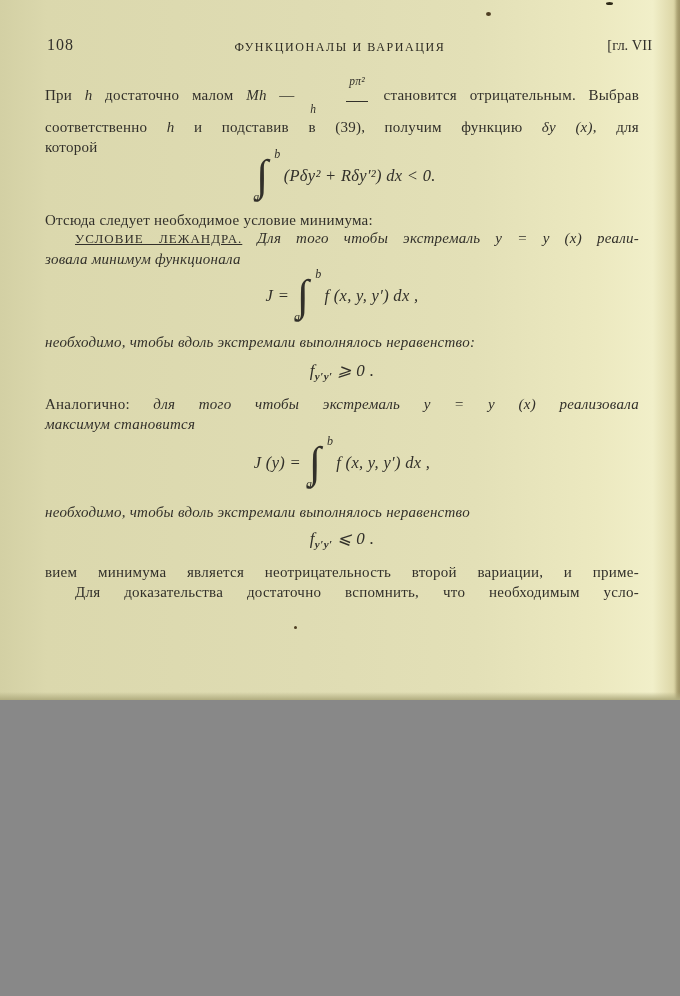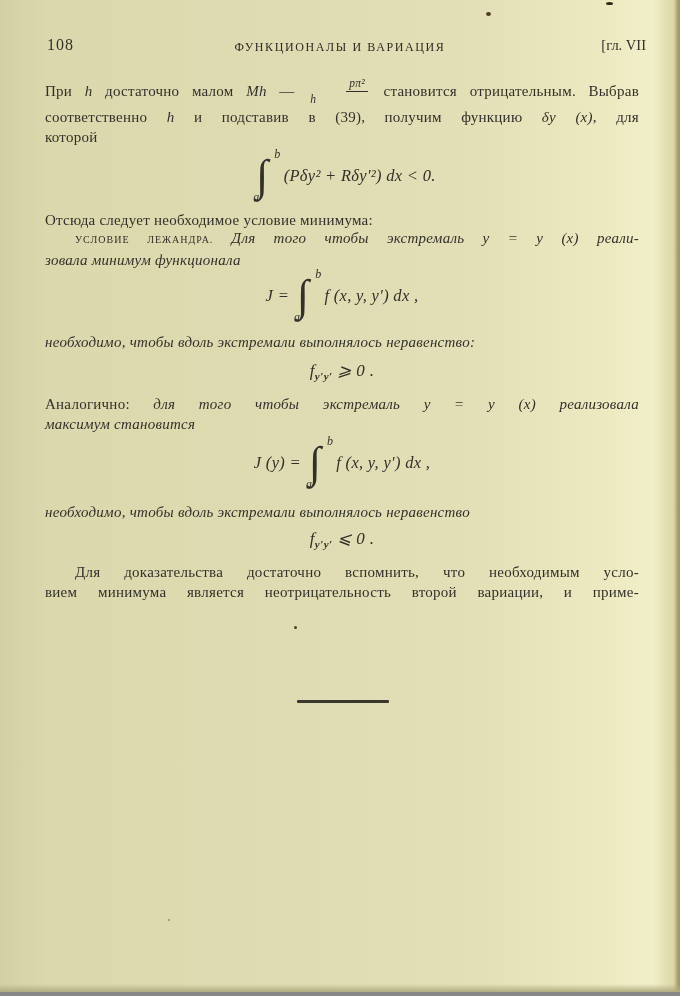--- a/index.html
+++ b/index.html
@@ -1,45 +1,45 @@
 <!DOCTYPE html>
 <html><head>
 <meta charset="utf-8">
 <style>
   html,body{margin:0;padding:0;background:#888;}
   .page{
-    position:relative;width:680px;height:992px;overflow:hidden;
+    position:relative;width:680px;height:700px;overflow:hidden;
     background:linear-gradient(90deg,#d3d0a4 0%,#dbd8ad 7%,#dfdcb3 45%,#e3e0b7 70%,#ece9c0 88%,#f1efc9 96%,#ddd7a8 99%,#a89e6e 100%);
     font-family:"Liberation Serif","DejaVu Serif",serif;
     color:#32302a;
   }
   .edge-bottom{position:absolute;left:0;right:0;bottom:0;height:8px;
     background:linear-gradient(180deg,rgba(150,145,95,0),#b1ad80);}
   .edge-right{position:absolute;top:0;bottom:0;right:0;width:5px;
     background:linear-gradient(90deg,rgba(140,130,80,0),#9e9466);}
   .speck{position:absolute;background:#4e3e22;border-radius:50%;}
 
   .hdr-num{position:absolute;left:47px;top:36px;font-size:16px;letter-spacing:1px;}
   .hdr-title{position:absolute;left:0;width:100%;top:40px;text-align:center;
     font-size:12px;font-weight:normal;letter-spacing:1.6px;color:#2d2b23;}
-  .hdr-chap{position:absolute;right:34px;top:37px;font-size:14.5px;}
+  .hdr-chap{position:absolute;right:28px;top:37px;font-size:14.5px;}
 
   .content{position:absolute;left:45px;top:0;width:594px;}
   .block{position:absolute;left:0;width:100%;font-size:15px;line-height:20px;letter-spacing:.25px;}
   .jl{text-align:justify;text-align-last:justify;}
   .ll{text-align:center;text-align-last:left;}
   .it{font-style:italic;}
   .ind30{text-indent:30px;}
-  .lead-caps{letter-spacing:1px;font-size:10px;}
+  .lead-caps{letter-spacing:1px;font-size:13px;text-decoration:underline;}
   .fracline{line-height:30px;}
 
   .frac{display:inline-flex;flex-direction:column;vertical-align:middle;
     text-align:center;font-style:italic;font-size:11.5px;line-height:1.15;
     margin:0 3px;position:relative;top:-1px;}
-  .frac .num{border-bottom:1px solid #32302a;padding:0 3px 1px 3px;margin-left:36px;}
+  .frac .num{border-bottom:1px solid #32302a;padding:0 3px 13px 3px;margin-left:36px;}
   .frac .den{padding-top:1px;}
 
   .formula{position:absolute;left:0;width:100%;display:flex;align-items:center;
     justify-content:center;font-style:italic;font-size:16.5px;letter-spacing:.3px;}
   .int-wrap{position:relative;display:inline-block;padding:0 12px 0 5px;margin:0 3px;}
   .int-sign{font-size:44px;line-height:50px;display:inline-block;}
   .int-upper{position:absolute;top:-4px;right:0;font-size:12px;}
   .int-lower{position:absolute;bottom:-4px;left:2px;font-size:12px;}
   .fsub{font-size:17px;}
   .fsub sub{font-size:11px;letter-spacing:.5px;font-weight:bold;}
@@ -114,22 +114,22 @@
       <span>f (x, y, y′) dx ,</span>
     </div>
 
     <div class="block ll it" style="top:502px"><span>необходимо, чтобы вдоль экстремали выполнялось неравенство</span></div>
 
     <div class="formula" style="top:524px;height:30px">
       <span class="fsub"><span>f</span><sub>y′y′</sub><span> ⩽ 0 .</span></span>
     </div>
 
     <div class="block" style="top:562px">
+      <div class="jl"><span>вием минимума является неотрицательность второй вариации, и приме-</span></div>
       <div class="jl ind30"><span>Для доказательства достаточно вспомнить, что необходимым усло-</span></div>
-      <div class="jl"><span>вием минимума является неотрицательность второй вариации, и приме-</span></div>
     </div>
 
   </div>
 
   <div class="divider"></div>
 
   <div class="speck" style="left:486px;top:12px;width:5px;height:4px"></div>
   <div class="speck" style="left:606px;top:2px;width:7px;height:3px;background:#2f2a18"></div>
   <div class="speck" style="left:294px;top:626px;width:3px;height:3px"></div>
   <div class="speck" style="left:168px;top:919px;width:2px;height:2px;opacity:.5"></div>

